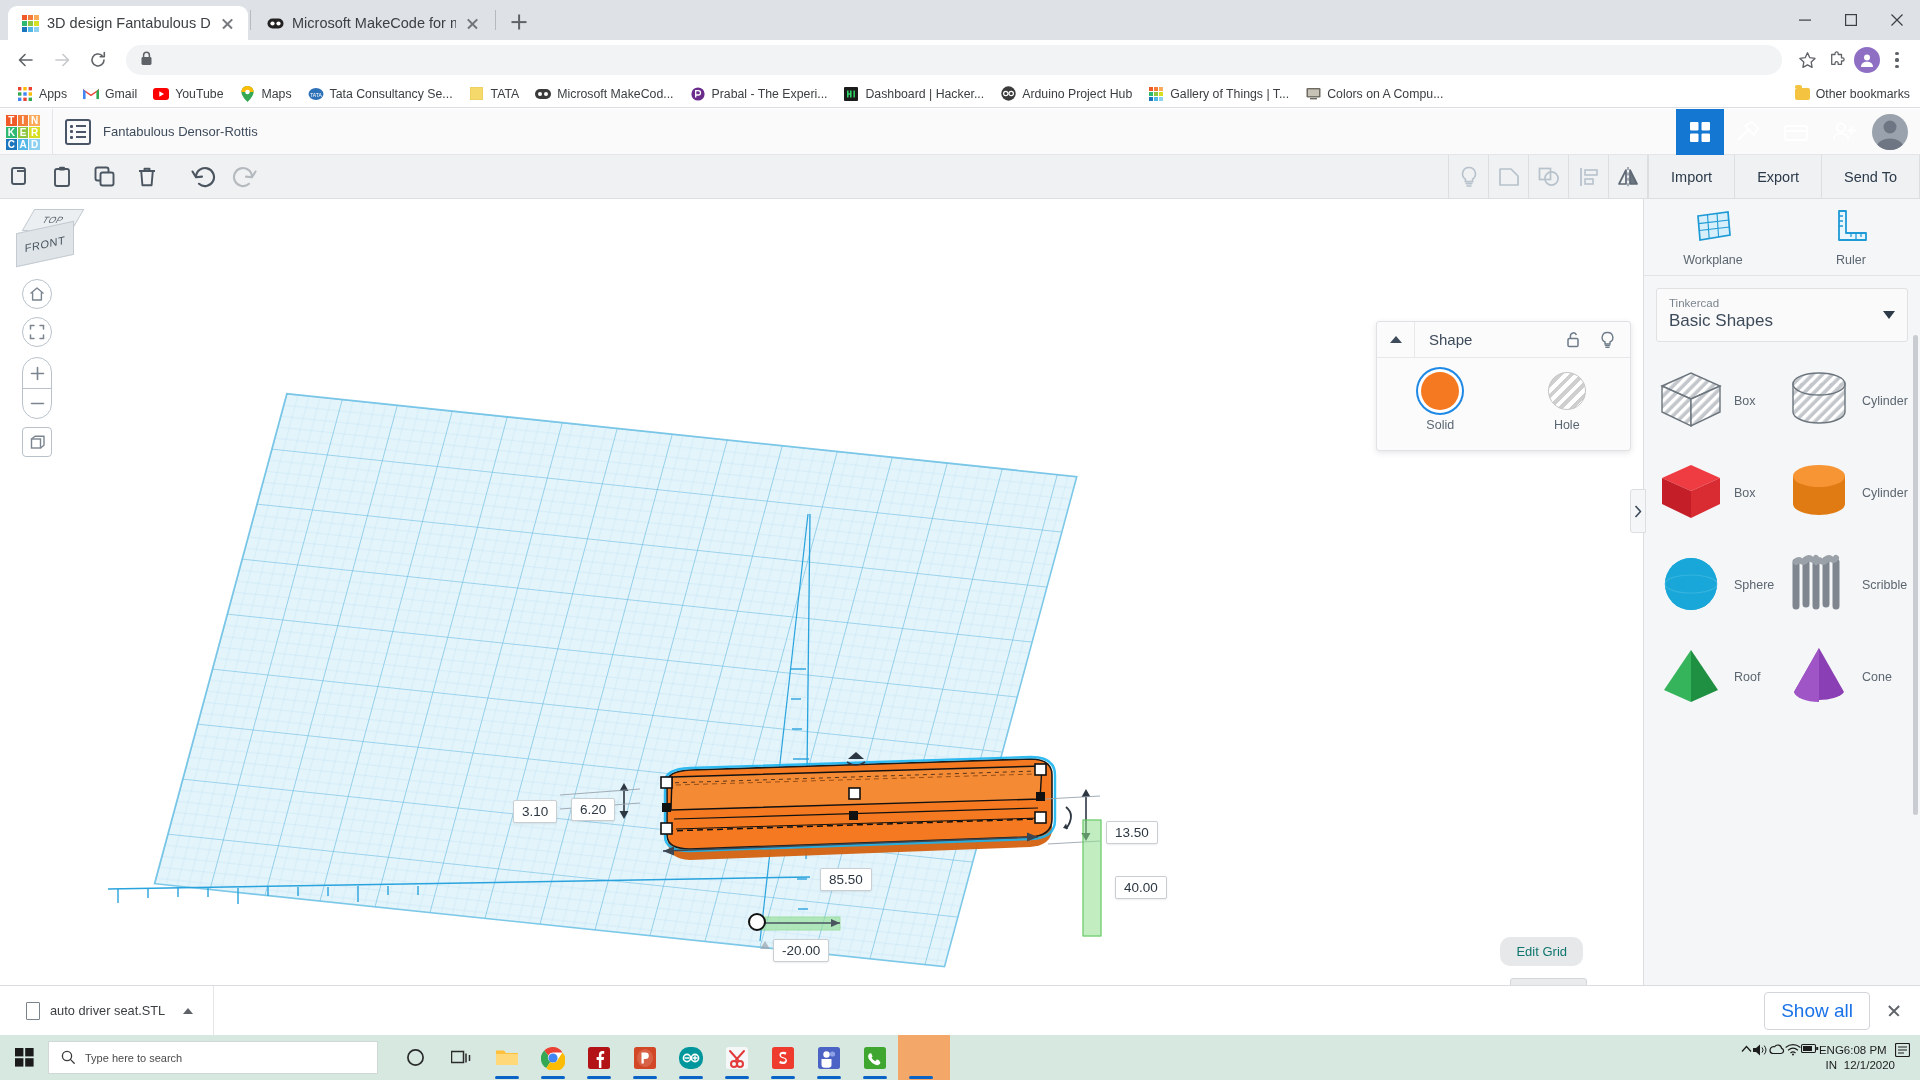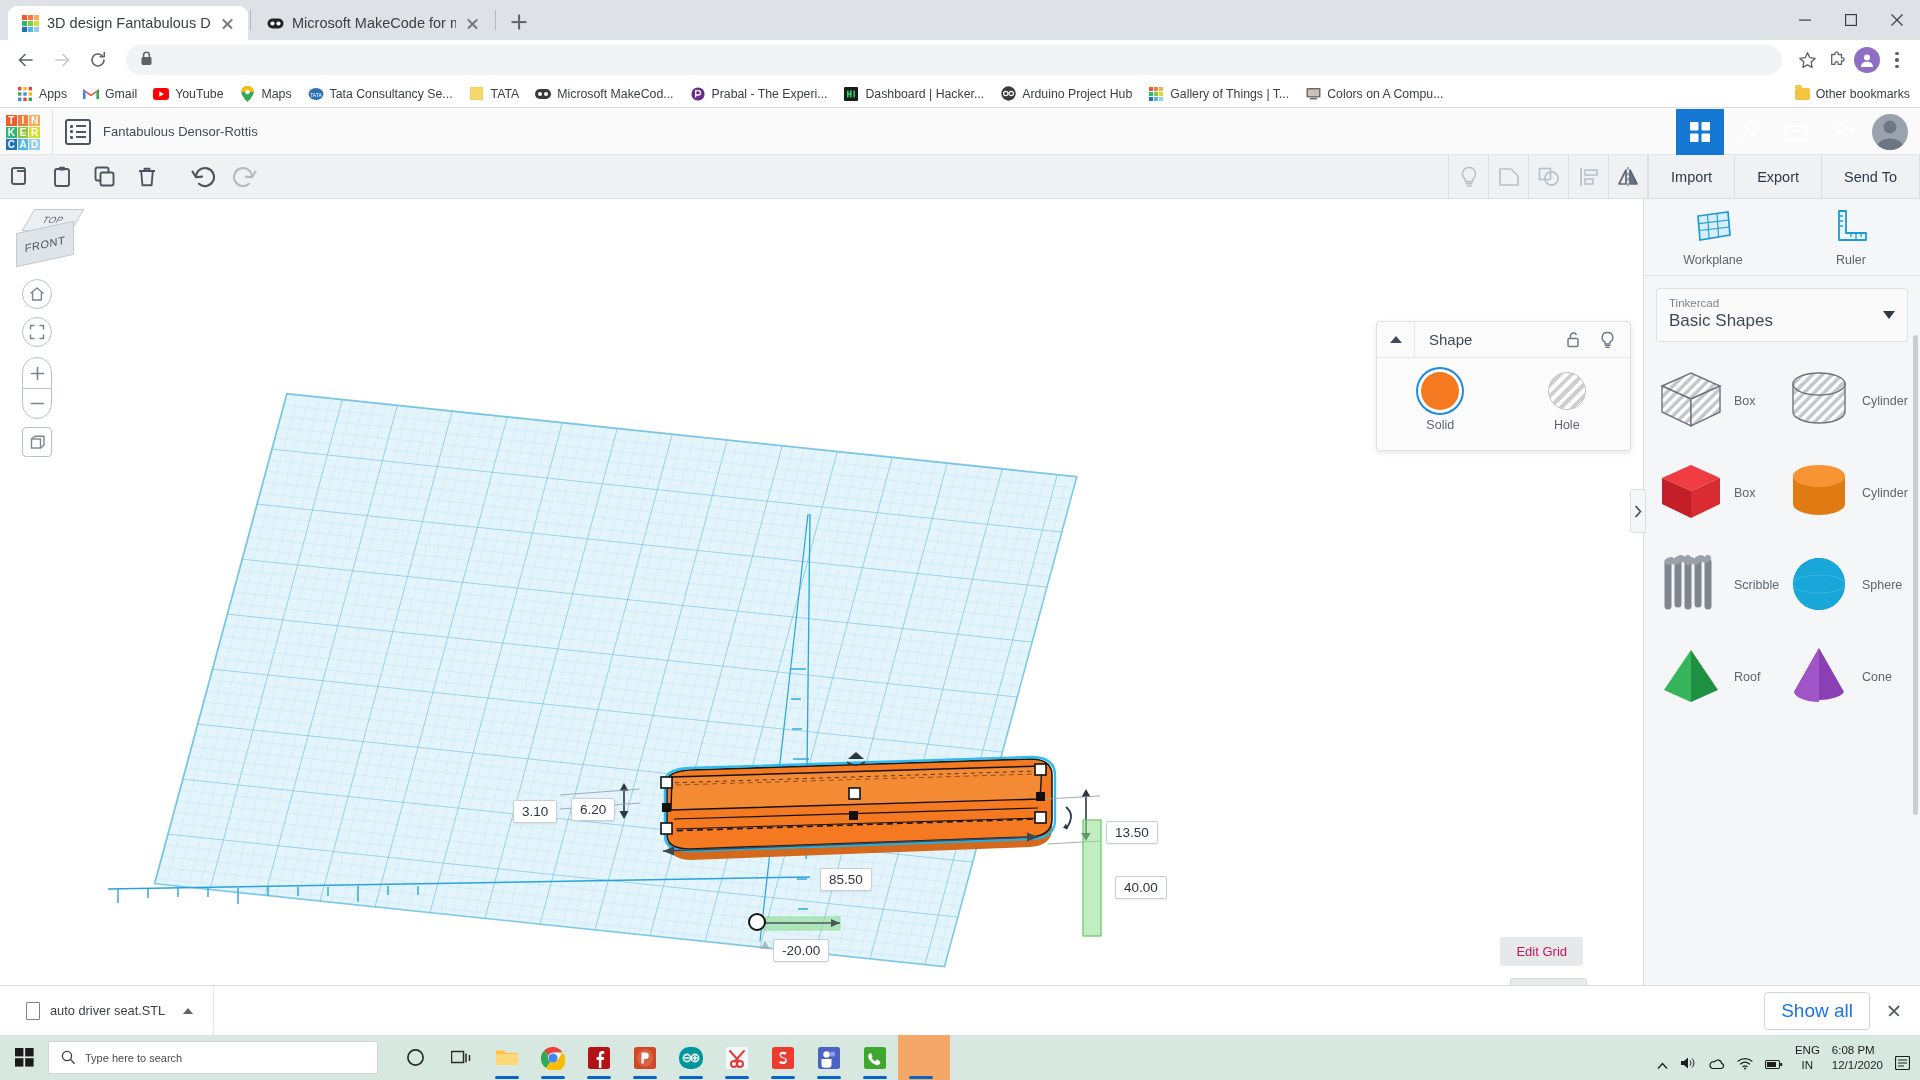--- a/index.html
+++ b/index.html
@@ -156,22 +156,22 @@
     background:#fff;display:flex;align-items:center;justify-content:center;
     margin: 8px 0 0 12px;
   }
   .vt-group { margin-top:10px; margin-left:12px;
               border:1.5px solid #b9c2ca;border-radius:15px;background:#fff;width:30px;}
   .vt-group > div { height:30px;display:flex;align-items:center;justify-content:center; }
   .vt-group > div + div { border-top:1.5px solid #b9c2ca; }
 
   .edit-grid-btn {
     position:absolute; right:60px; bottom:118px;
-    background:#e6e8ea; color:#be185d; font-size:13px;
-    padding:7px 16px; border-radius:3px;
+    background:#e6e8ea; color:#0f766e; font-size:13px;
+    padding:7px 16px; border-radius:10px;
   }
   .snapgrid {
     position:absolute; right:56px; bottom:82px; display:flex;align-items:center;gap:8px;
     font-size:12.5px;color:#6b7480;
   }
   .snapgrid .combo {
     background:#e9ebed;border:1px solid #d4d7da;border-radius:3px;
     padding:4px 8px;font-size:12.5px;color:#44505c;display:flex;align-items:center;gap:8px;
   }
 
@@ -262,21 +262,21 @@
   .start { width:48px;height:45px;display:flex;align-items:center;justify-content:center; }
   .searchbox {
     width:330px;height:33px;background:#ffffff;border:1px solid #cfd8d5;
     display:flex;align-items:center;gap:10px;padding:0 12px;font-size:11px;color:#4a4a4a;
   }
   .tb-app { width:46px;height:45px;display:flex;align-items:center;justify-content:center;position:relative; }
   .tb-app.running::after {
     content:""; position:absolute; bottom:1px; left:11px; width:24px;height:3px;
     background:#0a64c8; border-radius:2px;
   }
-  .tray { margin-left:auto; display:flex; align-items:flex-end; gap:12px; padding-right:10px;
+  .tray { margin-left:auto; display:flex; align-items:flex-start; padding-right:10px;
           font-size:11.5px; color:#1d1d1d; }
   .tray-clock { line-height:1.25; text-align:left; }
   .lang { line-height:1.25; text-align:center; font-size:11.5px; }
 </style>
 </head>
 <body>
 
 <div class="browser">
 
   <div class="tabstrip">
@@ -950,33 +950,33 @@
         <div class="sb-shape">
           <svg width="74" height="66" viewBox="0 0 74 66">
             <path d="M11 16v28c0 6 12 11 26 11s26-5 26-11V16z" fill="#e07b13"></path>
             <ellipse cx="37" cy="16" rx="26" ry="11" fill="#f79433"></ellipse>
           </svg>
           <span class="sb-shape-lbl">Cylinder</span>
         </div>
 
         <div class="sb-shape">
           <svg width="74" height="66" viewBox="0 0 74 66">
-            <path d="M14 10c0 18 0 30 0 44M24 8c0 18 0 30 0 44M34 10c0 18 0 30 0 44M44 8c0 18 0 30 0 44M54 10c0 18 0 30 0 44" fill="none" stroke="#7f868f" stroke-width="7" stroke-linecap="round"></path>
-            <path d="M14 10c4-6 6 4 10 -2M24 8c4-6 6 4 10 -2M34 10c4-6 6 4 10 -2M44 8c4-6 6 4 10 -2" fill="none" stroke="#9aa1a9" stroke-width="6" stroke-linecap="round"></path>
-          </svg>
-          <span class="sb-shape-lbl">Scribble</span>
-        </div>
-
-        <div class="sb-shape">
-          <svg width="74" height="66" viewBox="0 0 74 66">
             <circle cx="37" cy="32" r="26" fill="#18a7d8"></circle>
             <path d="M37 6a26 26 0 0 0 0 52 26 26 0 0 0 0-52z" fill="#18a7d8"></path>
             <ellipse cx="37" cy="32" rx="26" ry="9" fill="none" stroke="#4cbde4" stroke-width="1.1" opacity=".55"></ellipse>
           </svg>
           <span class="sb-shape-lbl">Sphere</span>
+        </div>
+
+        <div class="sb-shape">
+          <svg width="74" height="66" viewBox="0 0 74 66">
+            <path d="M14 10c0 18 0 30 0 44M24 8c0 18 0 30 0 44M34 10c0 18 0 30 0 44M44 8c0 18 0 30 0 44M54 10c0 18 0 30 0 44" fill="none" stroke="#7f868f" stroke-width="7" stroke-linecap="round"></path>
+            <path d="M14 10c4-6 6 4 10 -2M24 8c4-6 6 4 10 -2M34 10c4-6 6 4 10 -2M44 8c4-6 6 4 10 -2" fill="none" stroke="#9aa1a9" stroke-width="6" stroke-linecap="round"></path>
+          </svg>
+          <span class="sb-shape-lbl">Scribble</span>
         </div>
 
         <div class="sb-shape">
           <svg width="74" height="66" viewBox="0 0 74 66">
             <path d="M37 6 L64 46 L37 58 Z" fill="#1f8f42"></path>
             <path d="M37 6 L10 46 L37 58 Z" fill="#36b45c"></path>
           </svg>
           <span class="sb-shape-lbl">Roof</span>
         </div>
 

